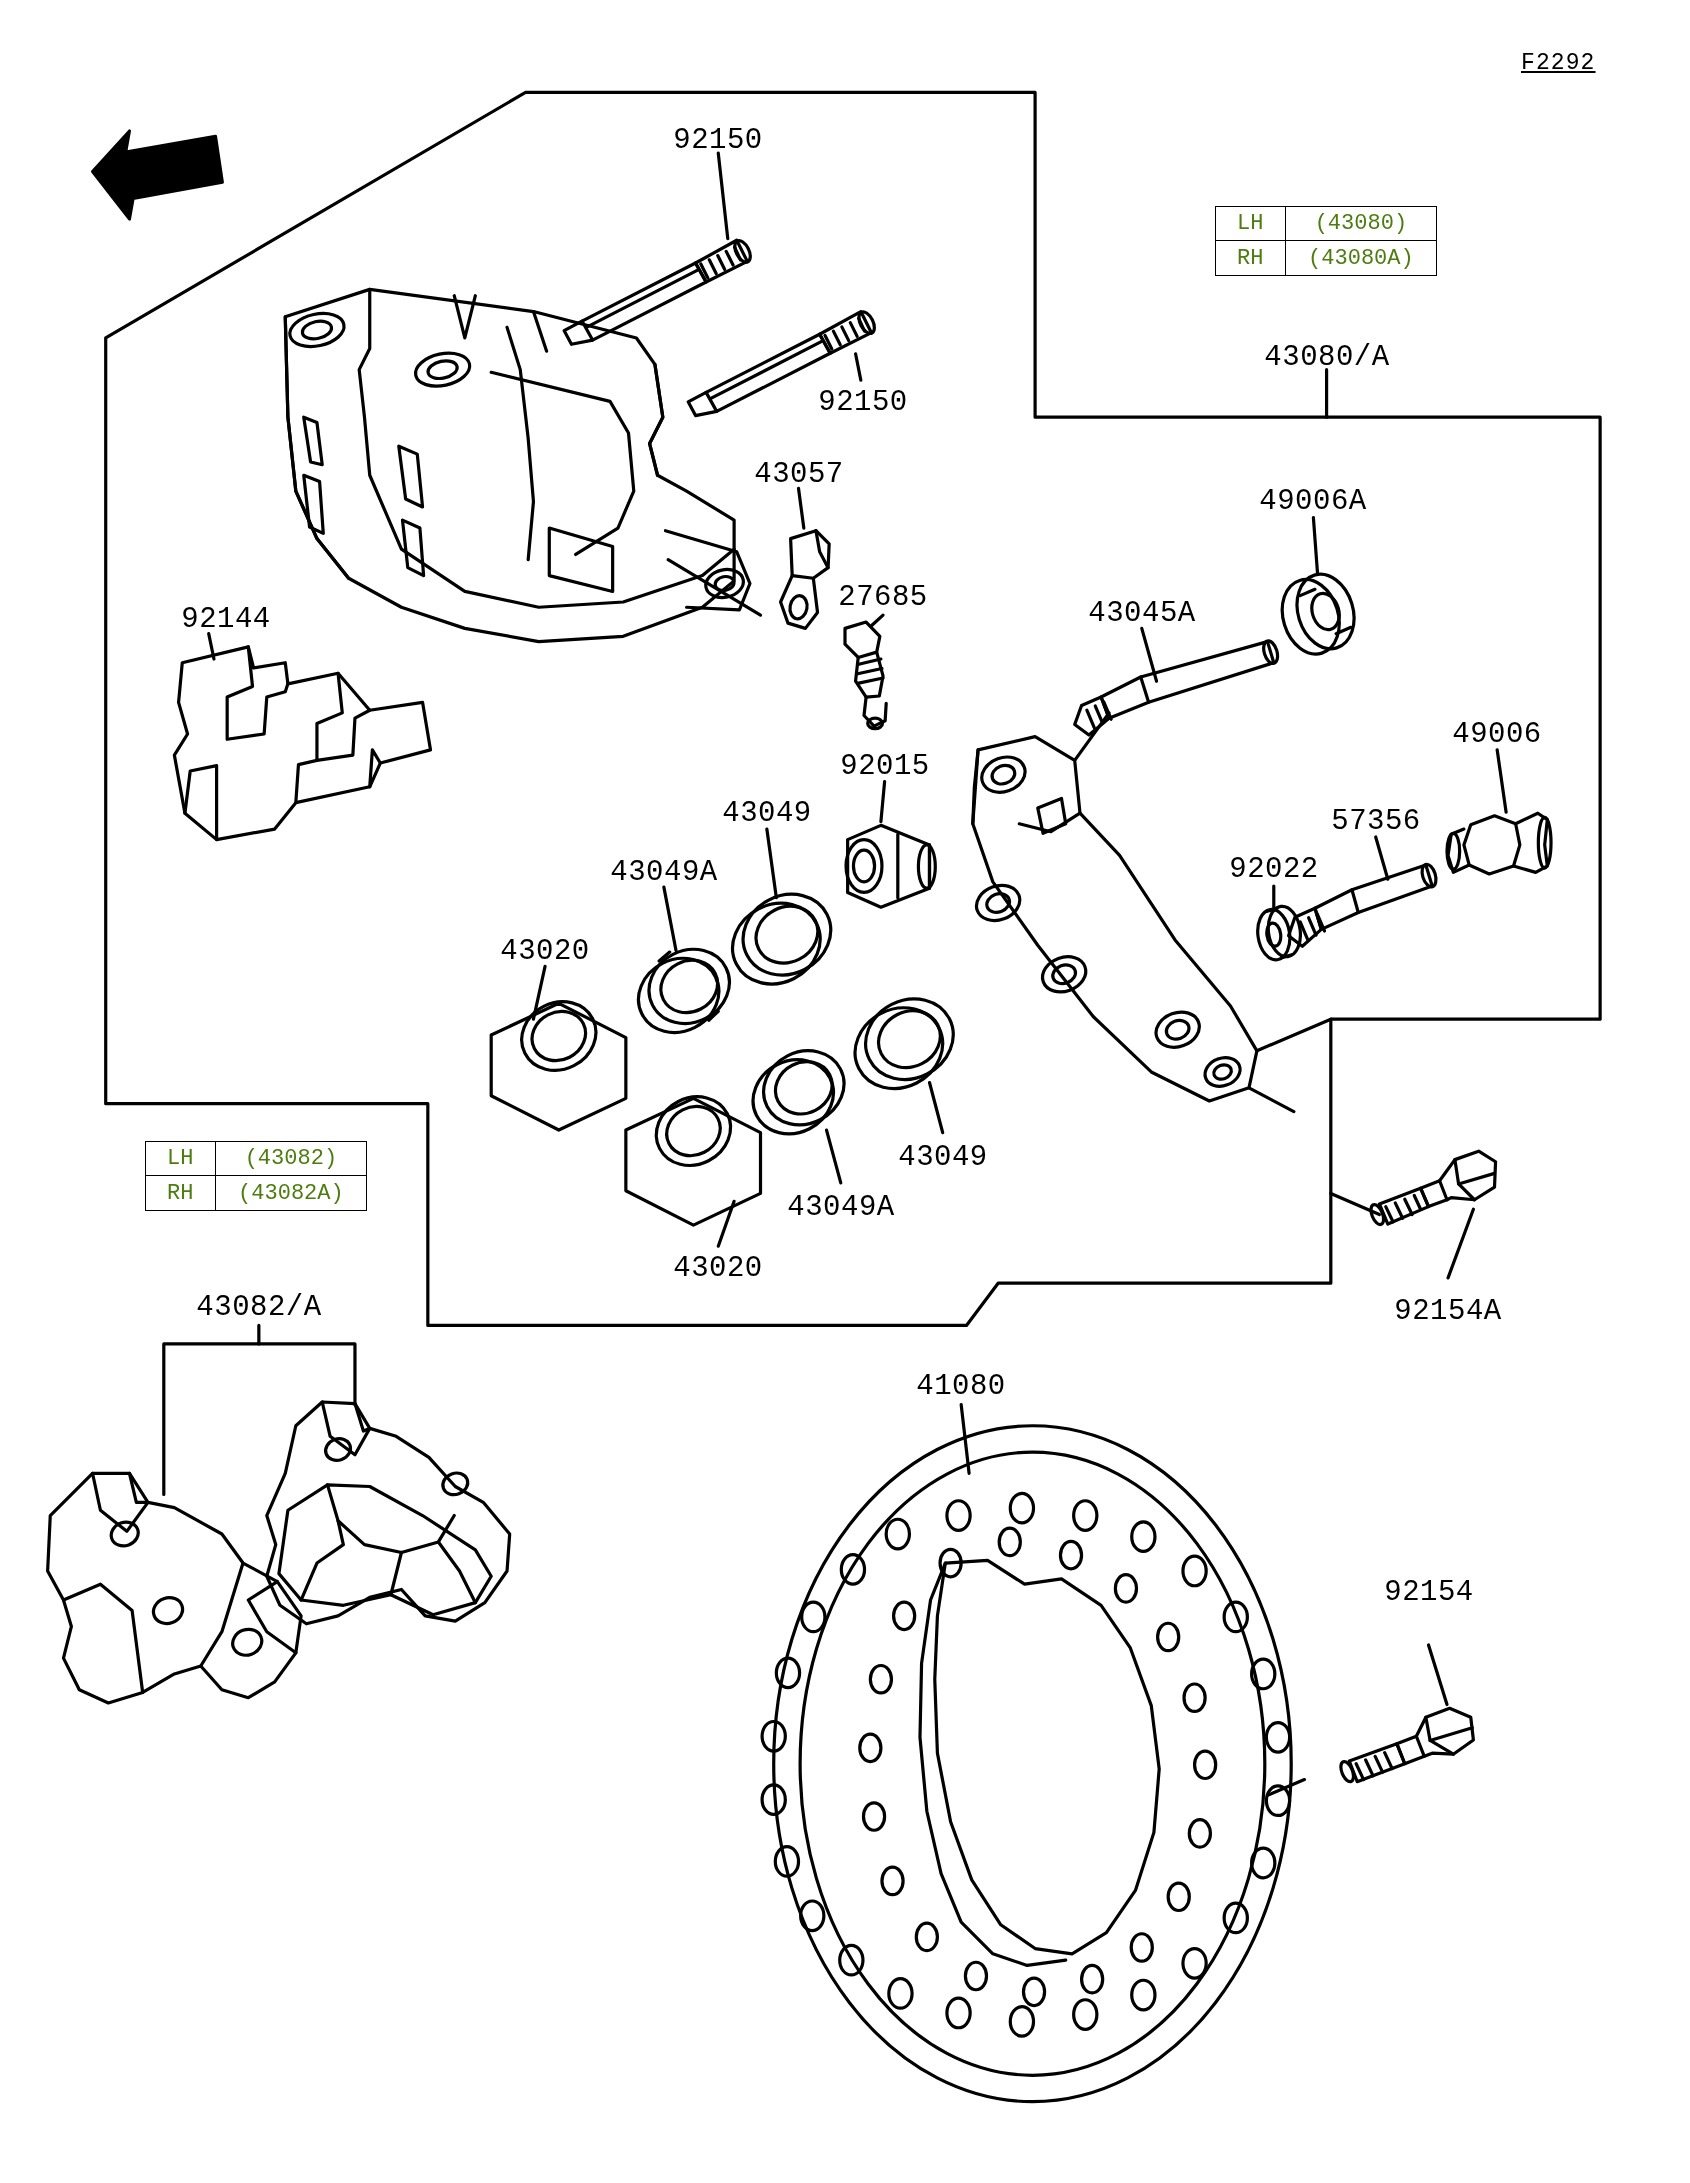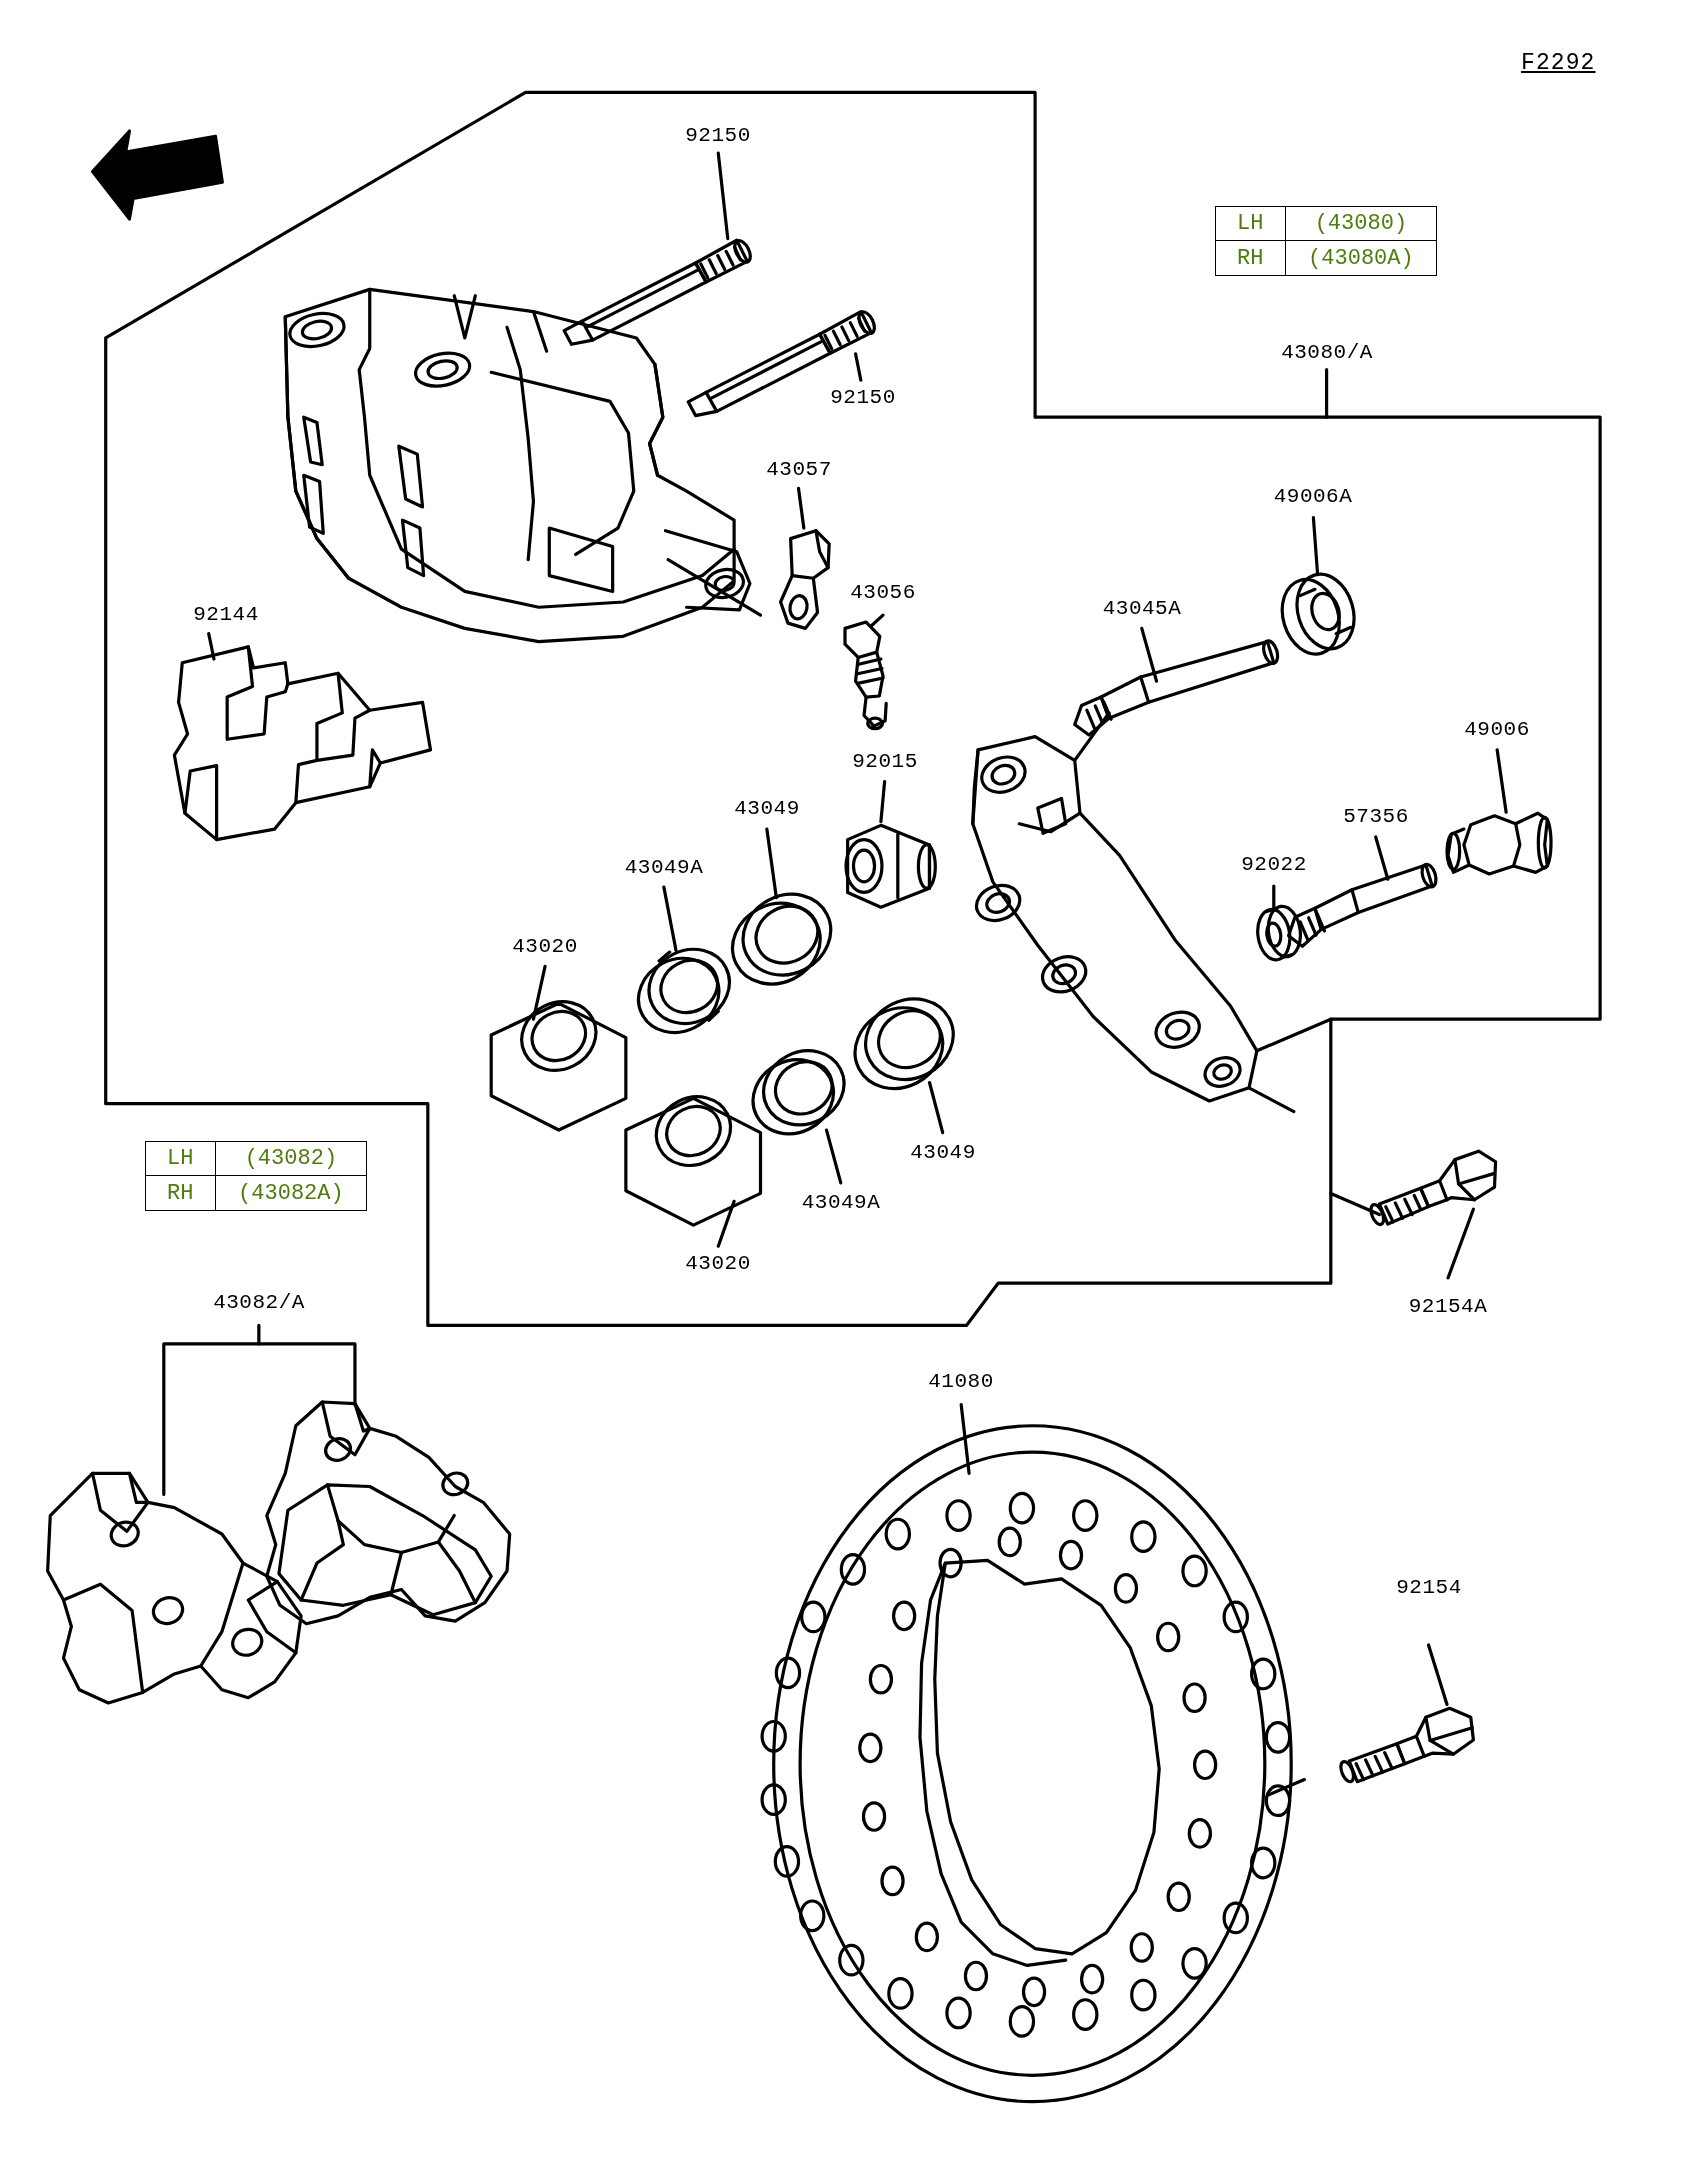--- a/index.html
+++ b/index.html
@@ -13,21 +13,21 @@
   #sheet {
     position: relative;
     width: 1690px;
     height: 2183px;
     background: #ffffff;
     overflow: hidden;
   }
   .lbl {
     position: absolute;
     font-family: "Liberation Mono", monospace;
-    font-size: 21px;
+    font-size: 29px;
     letter-spacing: 0.5px;
     color: #000;
     white-space: nowrap;
   }
   .lbl.ctr { transform: translateX(-50%); }
   .sheetcode {
     position: absolute;
     font-family: "Liberation Mono", monospace;
     font-size: 23px;
     letter-spacing: 1.1px;
@@ -114,21 +114,21 @@
     <tr>
       <td class="side">RH</td>
       <td class="code">(43082A)</td>
     </tr>
   </tbody>
     </table>
 
   <div class="lbl ctr" style="left:718px; top:124px;">92150</div>
   <div class="lbl ctr" style="left:863px; top:386px;">92150</div>
   <div class="lbl ctr" style="left:799px; top:458px;">43057</div>
-  <div class="lbl ctr" style="left:883px; top:581px;">43056</div>
+  <div class="lbl ctr" style="left:883px; top:581px;">27685</div>
   <div class="lbl ctr" style="left:209px;  top:603px;margin-left:17px;">92144</div>
   <div class="lbl ctr" style="left:885px; top:750px;">92015</div>
   <div class="lbl ctr" style="left:767px; top:797px;">43049</div>
   <div class="lbl ctr" style="left:664px; top:856px;">43049A</div>
   <div class="lbl ctr" style="left:545px; top:935px;">43020</div>
   <div class="lbl ctr" style="left:943px; top:1141px;">43049</div>
   <div class="lbl ctr" style="left:841px; top:1191px;">43049A</div>
   <div class="lbl ctr" style="left:718px; top:1252px;">43020</div>
   <div class="lbl ctr" style="left:1327px; top:341px;">43080/A</div>
   <div class="lbl ctr" style="left:1313px; top:485px;">49006A</div>

